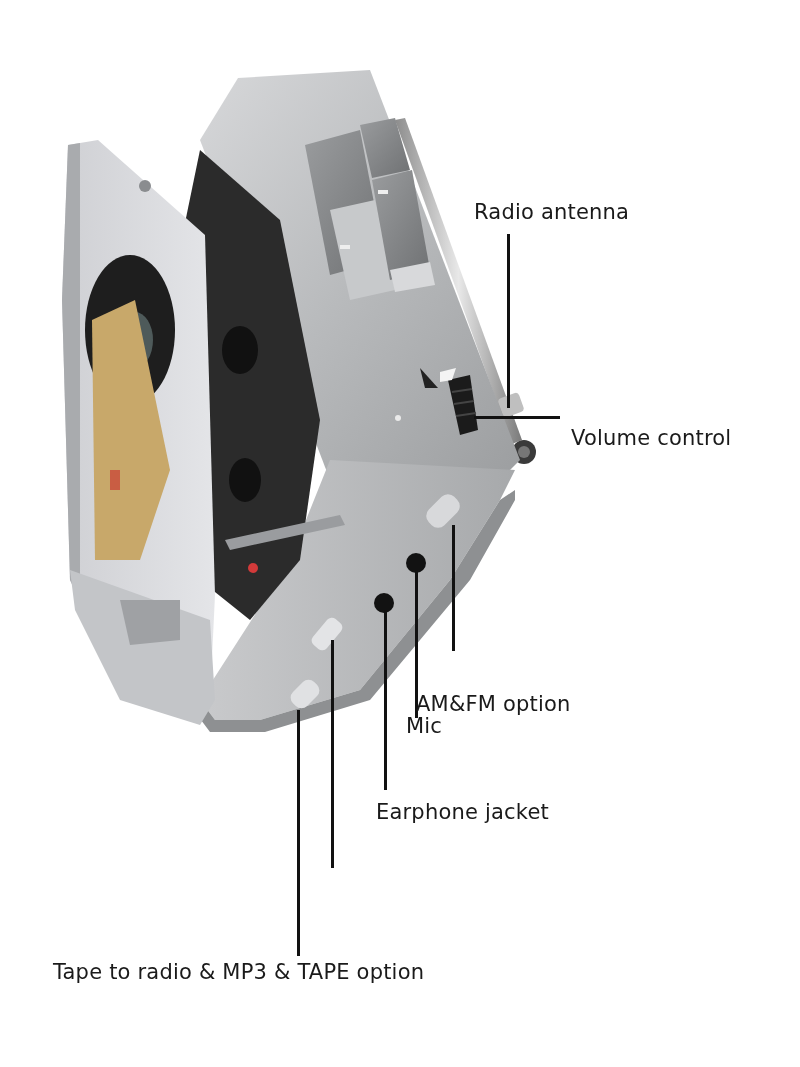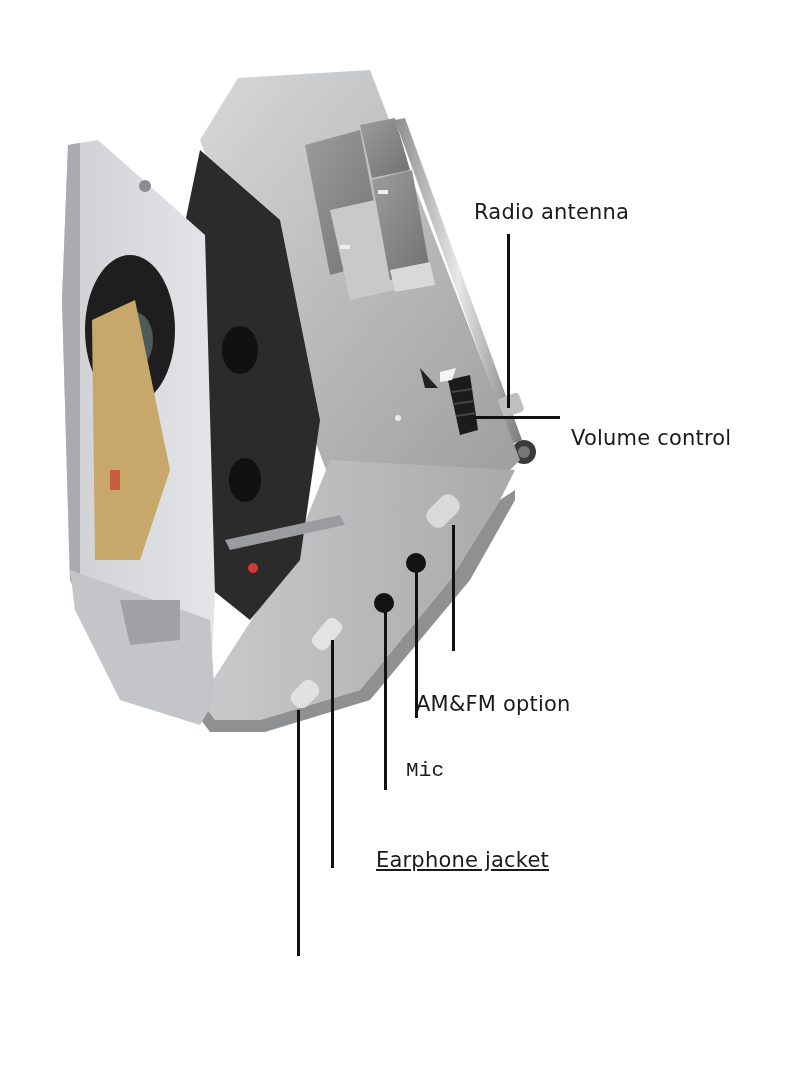--- a/index.html
+++ b/index.html
@@ -115,15 +115,16 @@
   <div class="leader" style="left:474px; top:416px; width:86px; height:3px;"></div>
   <div class="leader" style="left:452px; top:525px; width:3px; height:126px;"></div>
   <div class="leader" style="left:415px; top:570px; width:3px; height:148px;"></div>
   <div class="leader" style="left:384px; top:610px; width:3px; height:180px;"></div>
   <div class="leader" style="left:331px; top:640px; width:3px; height:228px;"></div>
   <div class="leader" style="left:297px; top:710px; width:3px; height:246px;"></div>
 
   <div class="callout-label" style="left:474px; top:202px;">Radio antenna</div>
   <div class="callout-label" style="left:571px; top:404px;margin-top:24px;">Volume control</div>
   <div class="callout-label" style="left:416px; top:659px;margin-top:35px;">AM&amp;FM option</div>
-  <div class="callout-label" style="left:406px; top:760px;font-family:Liberation Mono, monospace;">Mic</div>
-  <div class="callout-label" style="left:376px; top:850px;text-decoration:underline;">Earphone jacket</div>
+  <div class="callout-label" style="left:406px; top:716px;">Mic</div>
+  <div class="callout-label" style="left:376px; top:802px;">Earphone jacket</div>
+  <div class="callout-label" style="left:53px; top:962px;">Tape to radio &amp; MP3 &amp; TAPE option</div>
 </div>
 
 </body></html>

